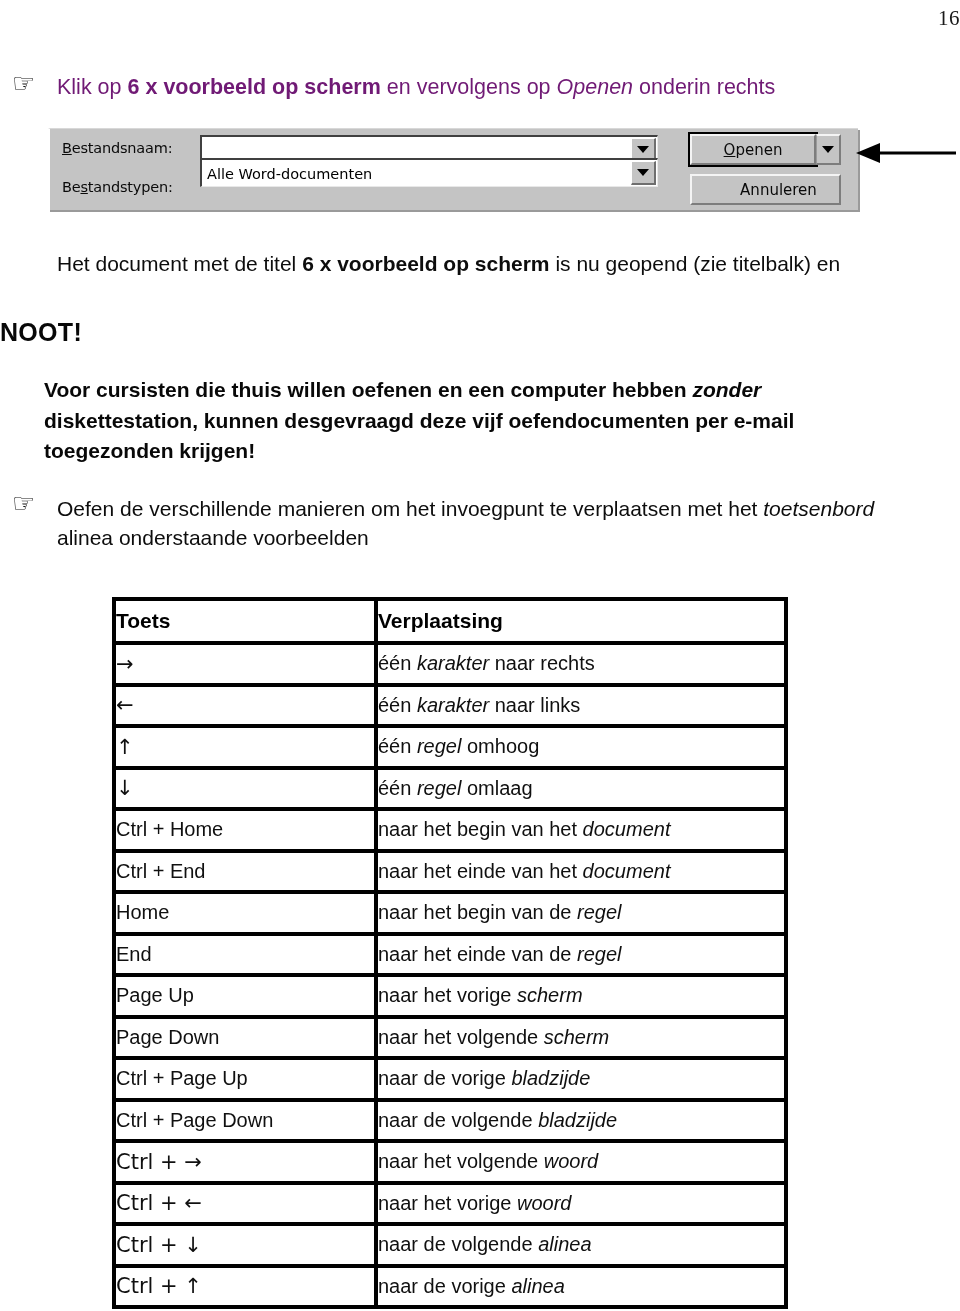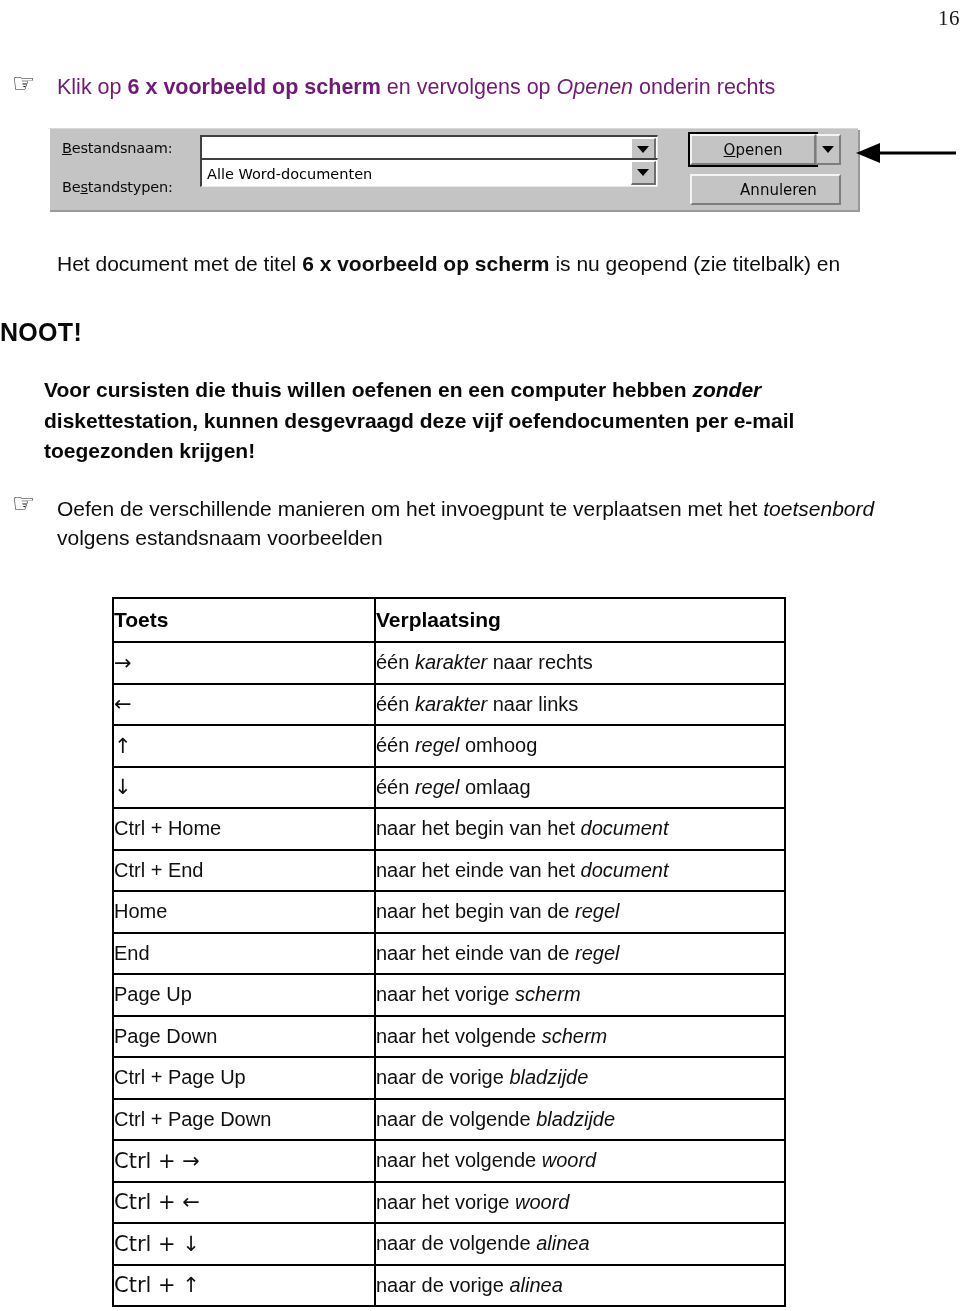--- a/index.html
+++ b/index.html
@@ -186,21 +186,21 @@
   
   .kbd-table {
     position: absolute;
     left: 112px;
     top: 597px;
     width: 672px;
     border-collapse: collapse;
     table-layout: fixed;
   }
   .kbd-table th, .kbd-table td {
-    border: 2px solid #000000;
+    border: 4px solid #000000;
     padding: 0;
     vertical-align: middle;
   }
   .kbd-table col.c1 { width: 262px; }
   .kbd-table col.c2 { width: 410px; }
 
   .cell-key {
     font-size: 20px;
     color: #101010;
     padding: 3px 0 5px 12px;
@@ -275,21 +275,21 @@
 <div class="noot">NOOT!</div>
 <div class="noot-body">
   <div><span class="b">Voor cursisten die thuis willen oefenen en een computer hebben </span><span class="bi">zonder</span></div>
   <div><span class="b">diskettestation, kunnen desgevraagd deze vijf oefendocumenten per e-mail</span></div>
   <div><span class="b">toegezonden krijgen!</span></div>
 </div>
 
 <div class="hand-icon" style="left:12px; top:490px;">☞</div>
 <div class="instr-2">
   <div><span>Oefen de verschillende manieren om het invoegpunt te verplaatsen met het </span><span class="i">toetsenbord</span></div>
-  <div><span>volgens estandsnaam voorbeelden</span></div>
+  <div><span>alinea onderstaande voorbeelden</span></div>
 </div>
 
 <table class="kbd-table">
   <colgroup>
       <col class="c1">
       <col class="c2">
     </colgroup>
   <thead>
     <tr>
       <th class="head-key">Toets</th>

